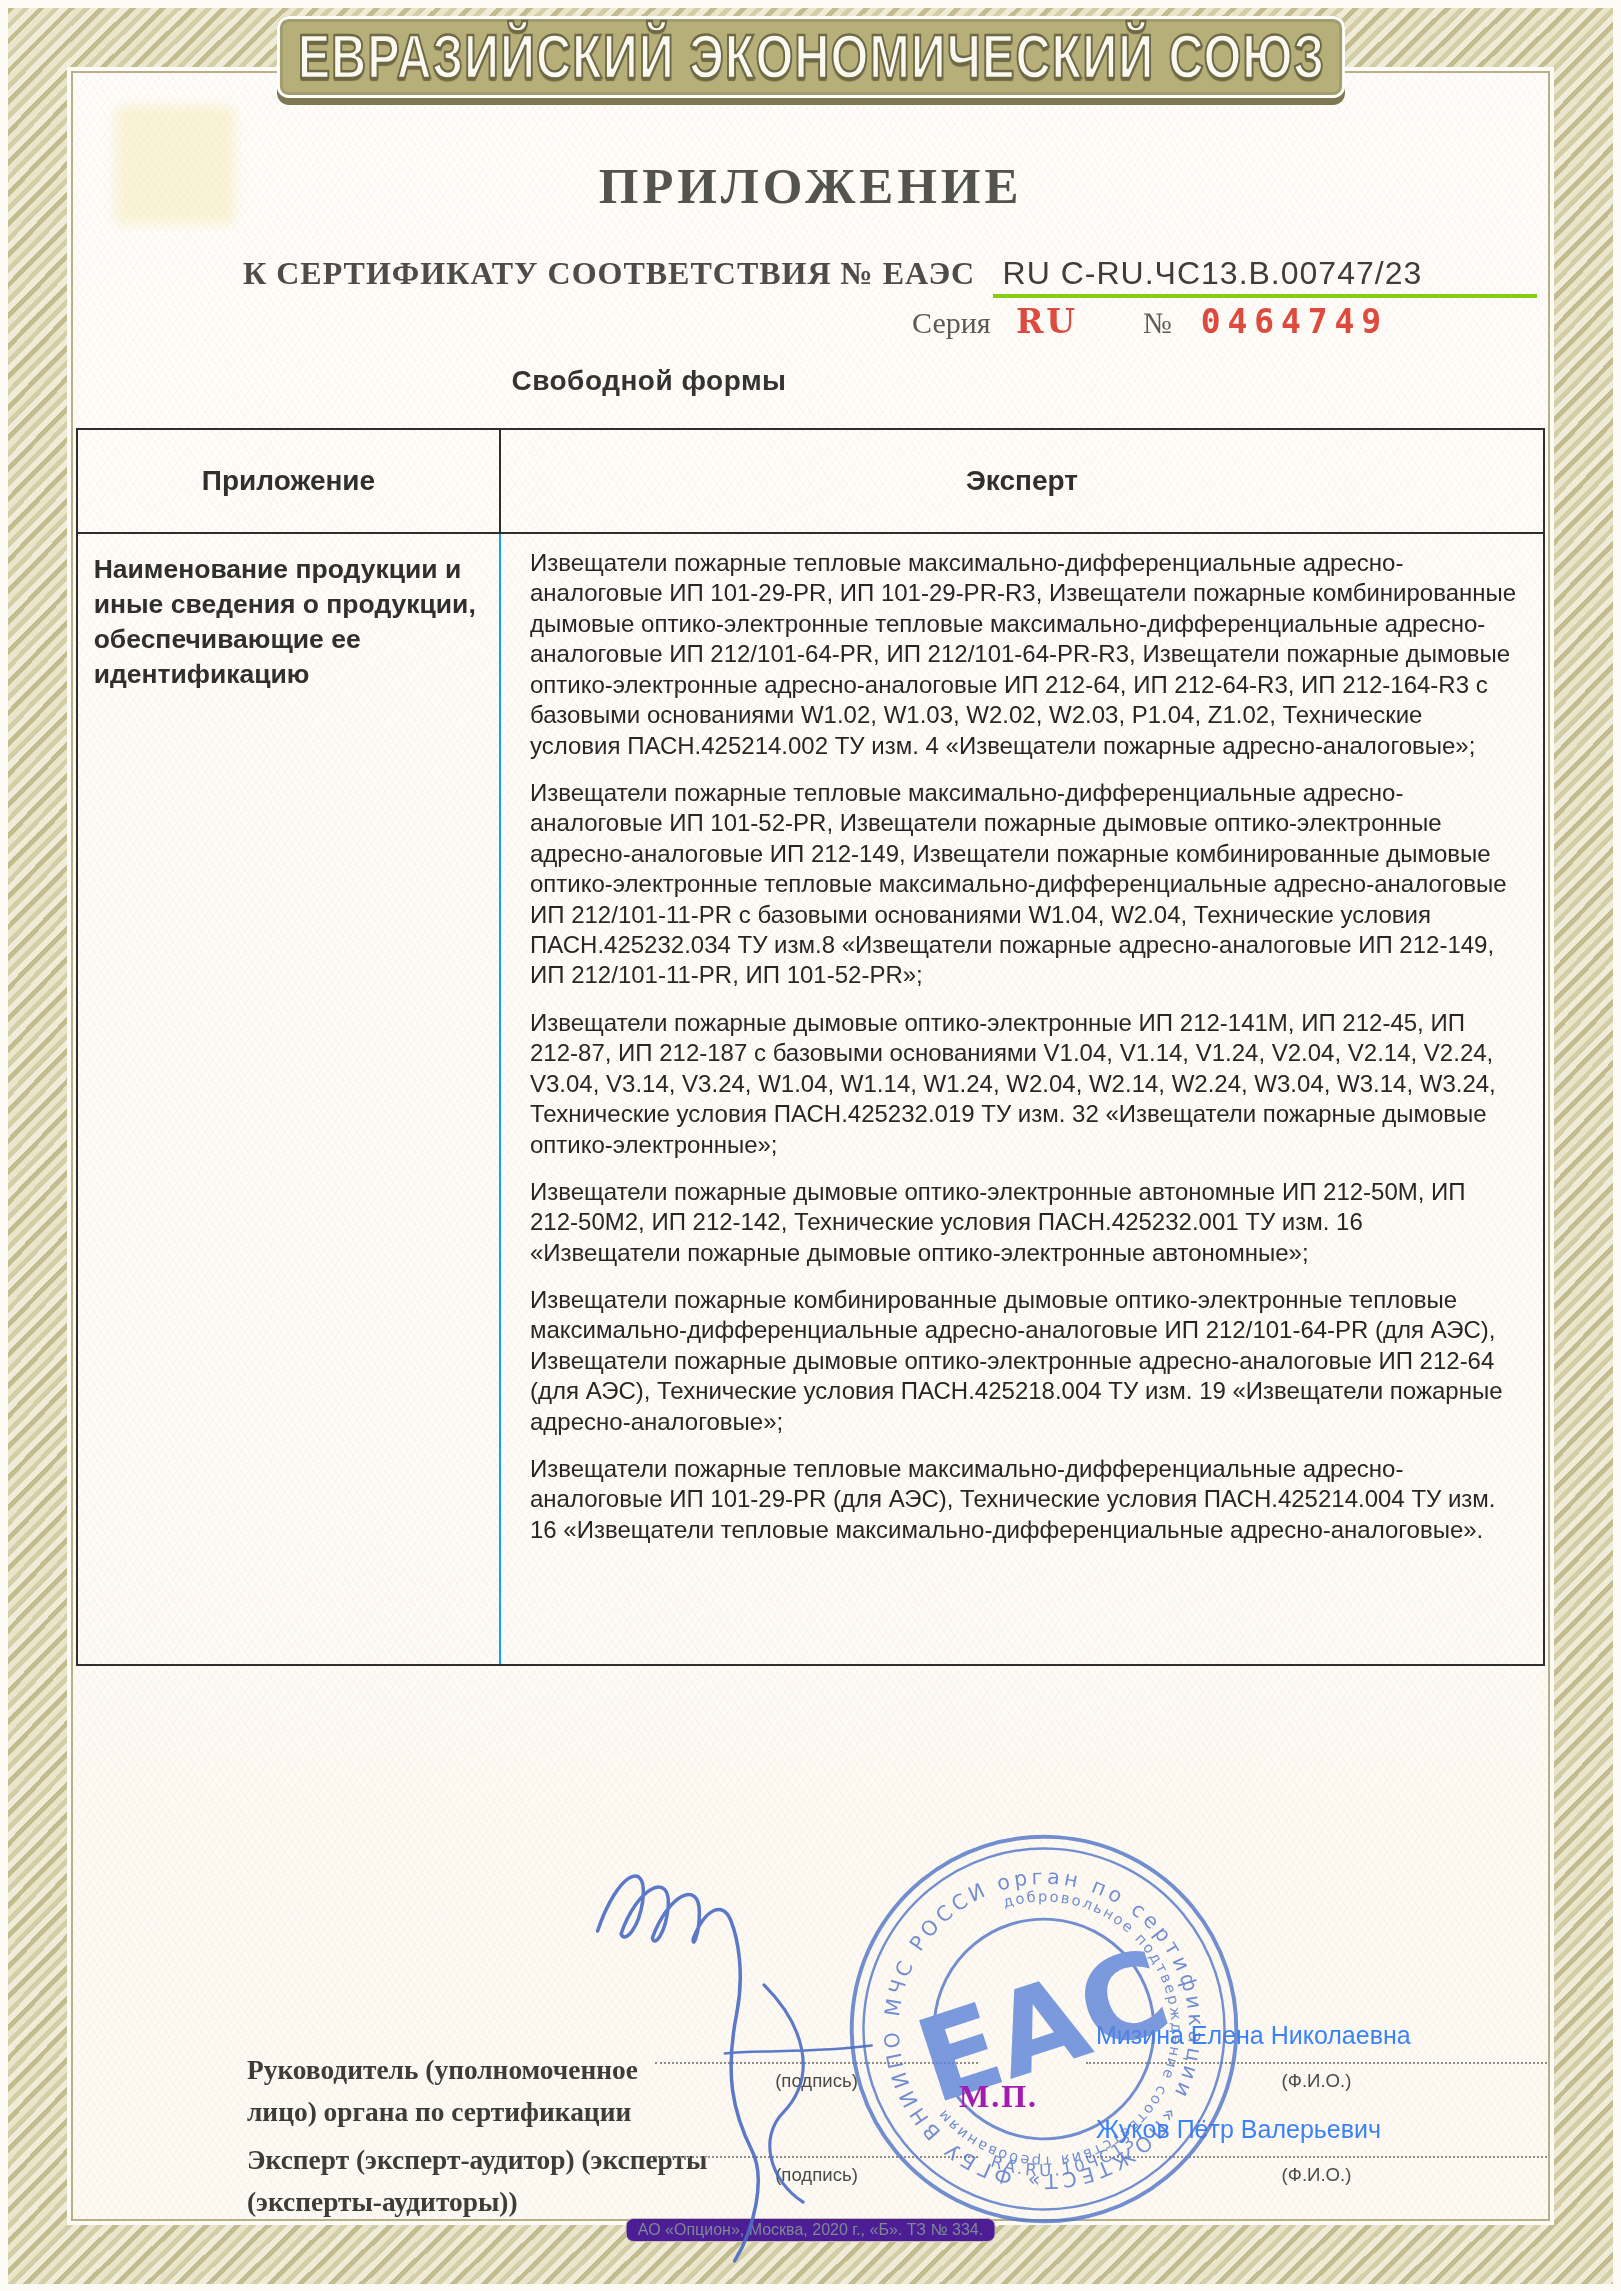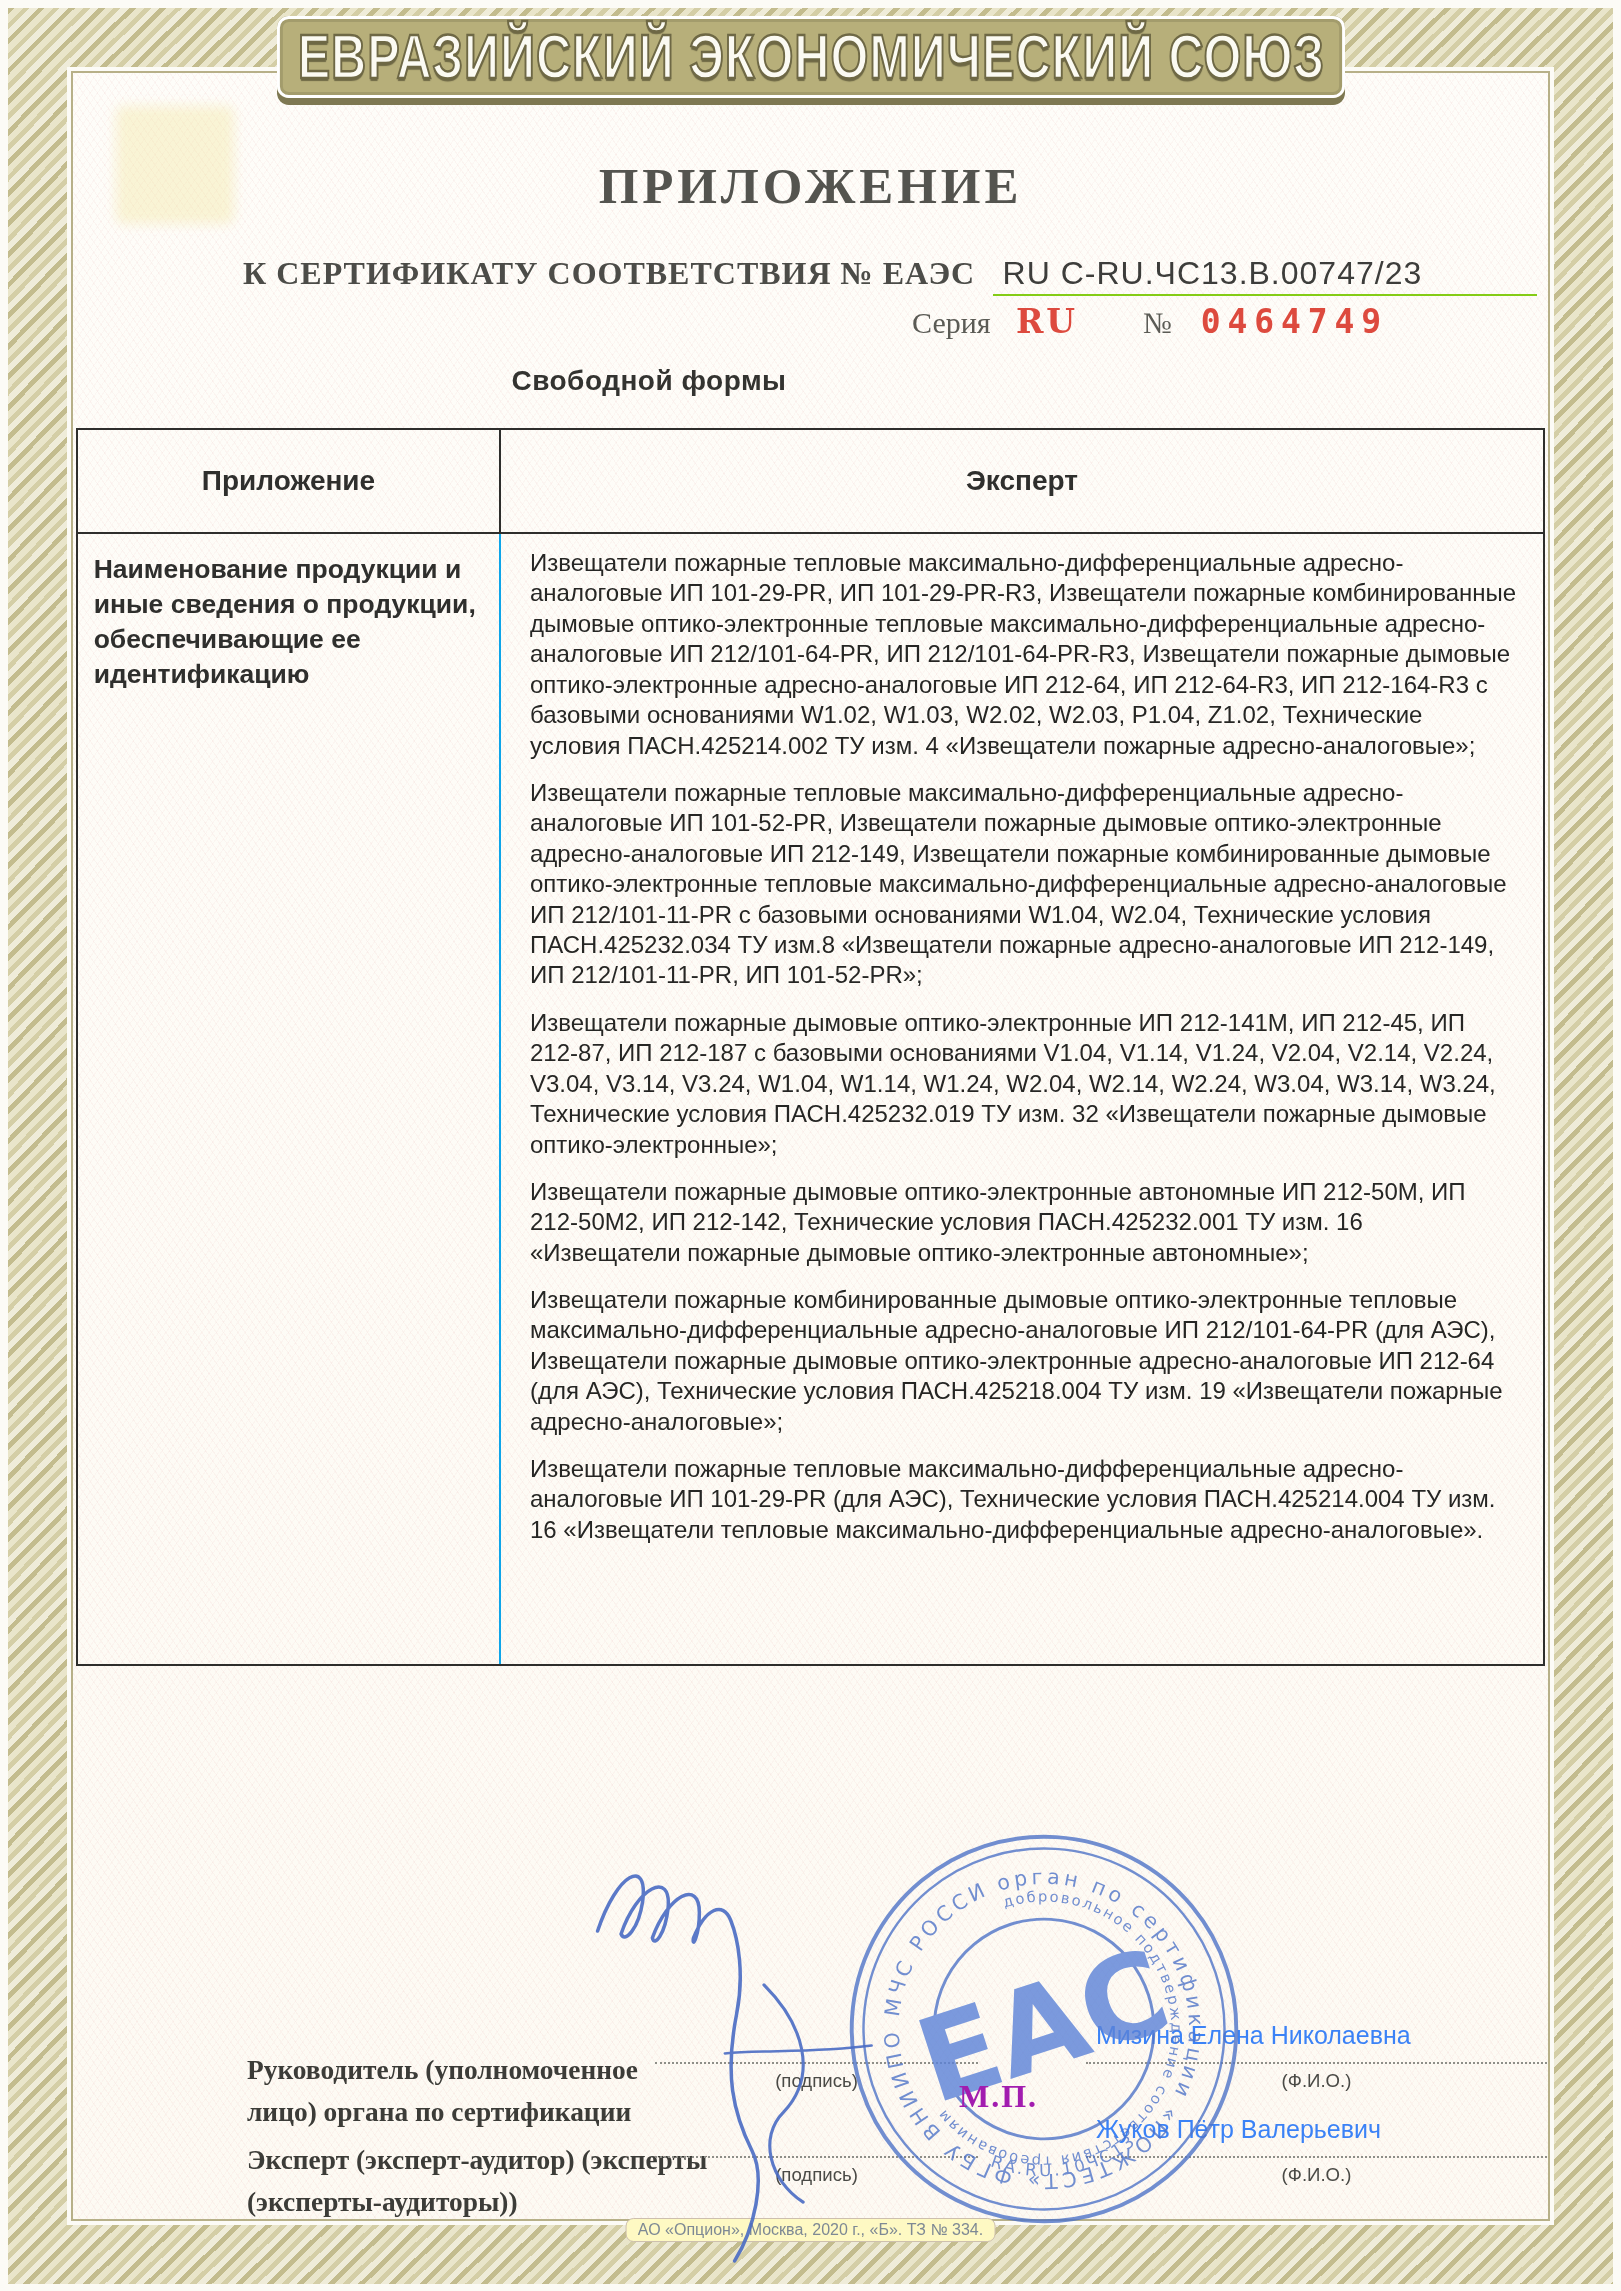--- a/index.html
+++ b/index.html
@@ -53,21 +53,21 @@
   .cert-line{
     position:absolute;left:243px;top:255px;width:1294px;z-index:3;
     display:flex;align-items:flex-start;white-space:nowrap;
   }
   .cert-line-label{
     font-family:"Liberation Serif",serif;font-weight:bold;font-size:32px;color:#4c4c48;
     letter-spacing:1px;
   }
   .cert-number{
     flex:1;margin-left:17.6px;padding:0 5.9px 2px 9.8px;
-    border-bottom:2px solid #84cc16;
+    border-bottom:4px solid #84cc16;
     font-family:"Liberation Sans",sans-serif;font-size:32px;color:#3d3d3b;letter-spacing:1px;
   }
   .series-line{
     position:absolute;left:912px;top:302px;z-index:3;
     display:flex;align-items:baseline;white-space:nowrap;
   }
   .series-label{font-family:"Liberation Serif",serif;font-size:30px;color:#5b5b55;}
   .series-value{
     margin-left:25.5px;font-family:"DejaVu Serif",serif;font-weight:bold;
     font-size:33px;color:#dd4a3e;letter-spacing:2.9px;
@@ -129,21 +129,21 @@
     position:absolute;left:959px;top:2078px;z-index:6;
     font-family:"Liberation Serif",serif;font-weight:bold;font-size:32px;
     letter-spacing:2px;color:#a21caf;
   }
   
   .stamp{position:absolute;left:838px;top:1823px;z-index:5;opacity:0.8;}
   .hand-sign{position:absolute;left:578px;top:1818px;z-index:6;opacity:0.9;}
   
   .footer-imprint{
     position:absolute;left:50%;top:2218px;transform:translateX(-50%);z-index:4;
-    background:#fef9c3;border:1px solid #cdbfae;border-radius:8px;
+    background:#4c1d95;border:1px solid #cdbfae;border-radius:8px;
     padding:2px 11.8px;font-size:16px;color:#7e8994;white-space:nowrap;
   }
 </style>
 </head>
 <body>
 
 <div class="frame"></div>
 <div class="page-texture"></div>
 <div class="frame-inner-line"></div>
 <div class="corner-smudge"></div>

